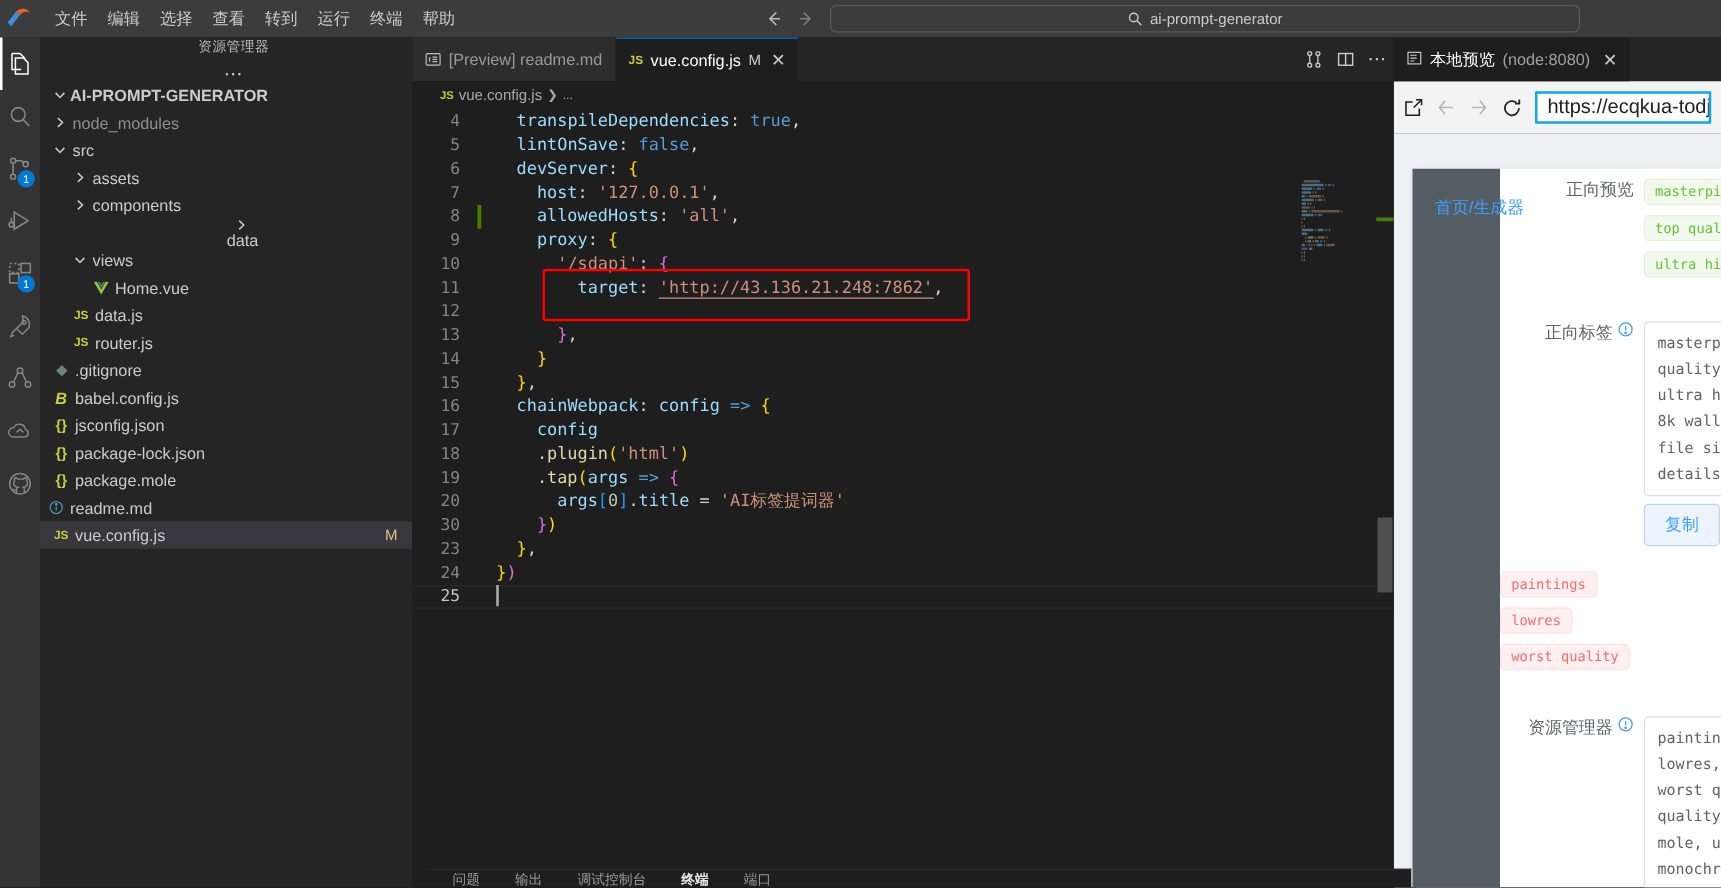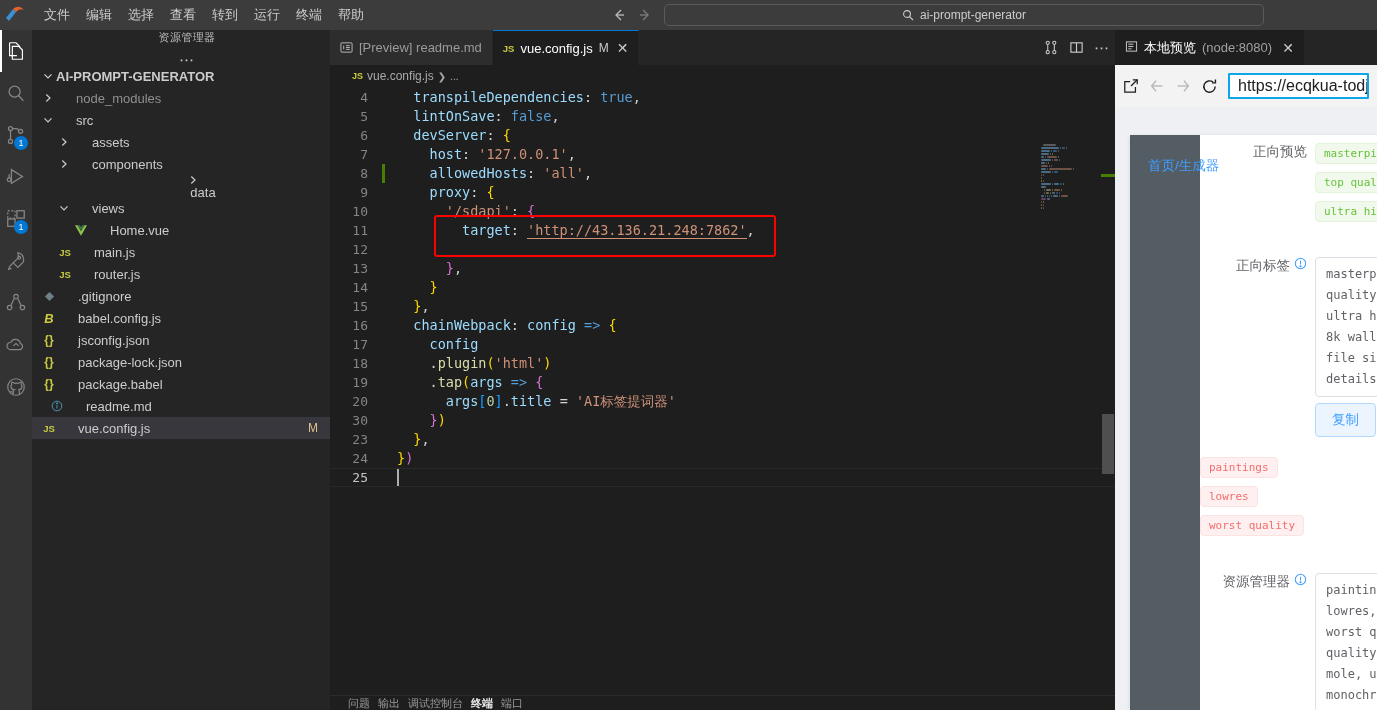--- a/index.html
+++ b/index.html
@@ -95,21 +95,21 @@
   .ficon {
     width: 18px; display: inline-flex; align-items: center; justify-content: center;
     flex: none; font-size: 9.5px; font-weight: bold; font-family: "Liberation Sans", sans-serif;
   }
   .ficon.js { color: #cbcb41; }
   .ficon.vue { color: #8dc149; font-size: 13px; }
   .ficon.json { color: #cbcb41; font-size: 12px; }
   .ficon.babel { color: #cbcb41; font-size: 13px; font-style: italic; }
   .ficon.git { color: #6d8086; font-size: 12px; }
   .ficon.md { color: #519aba; font-size: 12px; }
-  .tree-label { margin-left: 20px; }
+  .tree-label { margin-left: 2px; }
   .tree-badge {
     position: absolute; right: 12px; color: #e2c08d; font-size: 12px;
   }
 
   
   .editor-area {
     position: absolute; top: 30px; left: 330px; width: 785px; height: 680px;
     background: #1e1e1e;
   }
   .tabbar {
@@ -257,23 +257,23 @@
   }
   .pv-buttons { position: absolute; left: 185px; display: flex; gap: 10px; }
   .pv-button {
     font-size: 13.5px; padding: 7px 16px; border-radius: 4px; cursor: pointer;
     white-space: nowrap;
   }
   .pv-button.primary { background: #ecf5ff; border: 1px solid #b3d8ff; color: #409eff; }
 
   
   .bottom-panel {
-    position: absolute; left: 330px; top: 695px; width: 785px; height: 15px;
+    position: absolute; left: 344px; top: 695px; width: 785px; height: 15px;
     background: #1e1e1e; border-top: 1px solid #2b2b2b;
-    display: flex; align-items: center; gap: 8px; padding-left: 18px; overflow: hidden;
+    display: flex; align-items: center; gap: 28px; padding-left: 18px; overflow: hidden;
   }
   .bp-tab { color: #9a9a9a; font-size: 11px; white-space: nowrap; cursor: pointer; }
   .bp-tab.active { color: #e7e7e7; font-weight: bold; }
 </style>
 </head>
 <body>
 
 <div id="app">
 
   <div class="titlebar">
@@ -451,21 +451,21 @@
           <span class="ficon vue">
             <svg width="12" height="11" viewBox="0 0 14 12">
               <path d="M0 0 h3 L7 7 L11 0 h3 L7 12 Z" fill="#8dc149"></path>
               <path d="M3.4 0 h2.2 L7 2.5 L8.4 0 h2.2 L7 6 Z" fill="#3e7f52"></path>
             </svg>
           </span>
           <span class="tree-label">Home.vue</span>
         </div>
         <div class="tree-row" style="padding-left: 24px;">
           <span class="ficon js">JS</span>
-          <span class="tree-label">main.js</span>
+          <span class="tree-label">data.js</span>
         </div>
         <div class="tree-row" style="padding-left: 24px;">
           <span class="ficon js">JS</span>
           <span class="tree-label">router.js</span>
         </div>
         <div class="tree-row" style="padding-left: 8px;">
           <span class="ficon git">
             <svg width="11" height="11" viewBox="0 0 12 12">
               <path d="M6 1 L11 6 L6 11 L1 6 Z" fill="#6d8086"></path>
             </svg>
@@ -479,23 +479,23 @@
         <div class="tree-row" style="padding-left: 8px;">
           <span class="ficon json">{}</span>
           <span class="tree-label">jsconfig.json</span>
         </div>
         <div class="tree-row" style="padding-left: 8px;">
           <span class="ficon json">{}</span>
           <span class="tree-label">package-lock.json</span>
         </div>
         <div class="tree-row" style="padding-left: 8px;">
           <span class="ficon json">{}</span>
-          <span class="tree-label">package.babel</span>
-        </div>
-        <div class="tree-row" style="padding-left: 16px;">
+          <span class="tree-label">package.mole</span>
+        </div>
+        <div class="tree-row" style="padding-left: 4px;">
           <span class="ficon md">
             <svg width="12" height="12" viewBox="0 0 14 14" fill="none" stroke="#519aba" stroke-width="1.1">
               <circle cx="7" cy="7" r="5.6"></circle>
               <line x1="7" y1="6" x2="7" y2="10"></line>
               <circle cx="7" cy="4" r=".7" fill="#519aba"></circle>
             </svg>
           </span>
           <span class="tree-label">readme.md</span>
         </div>
         <div class="tree-row selected" style="padding-left: 8px;">

